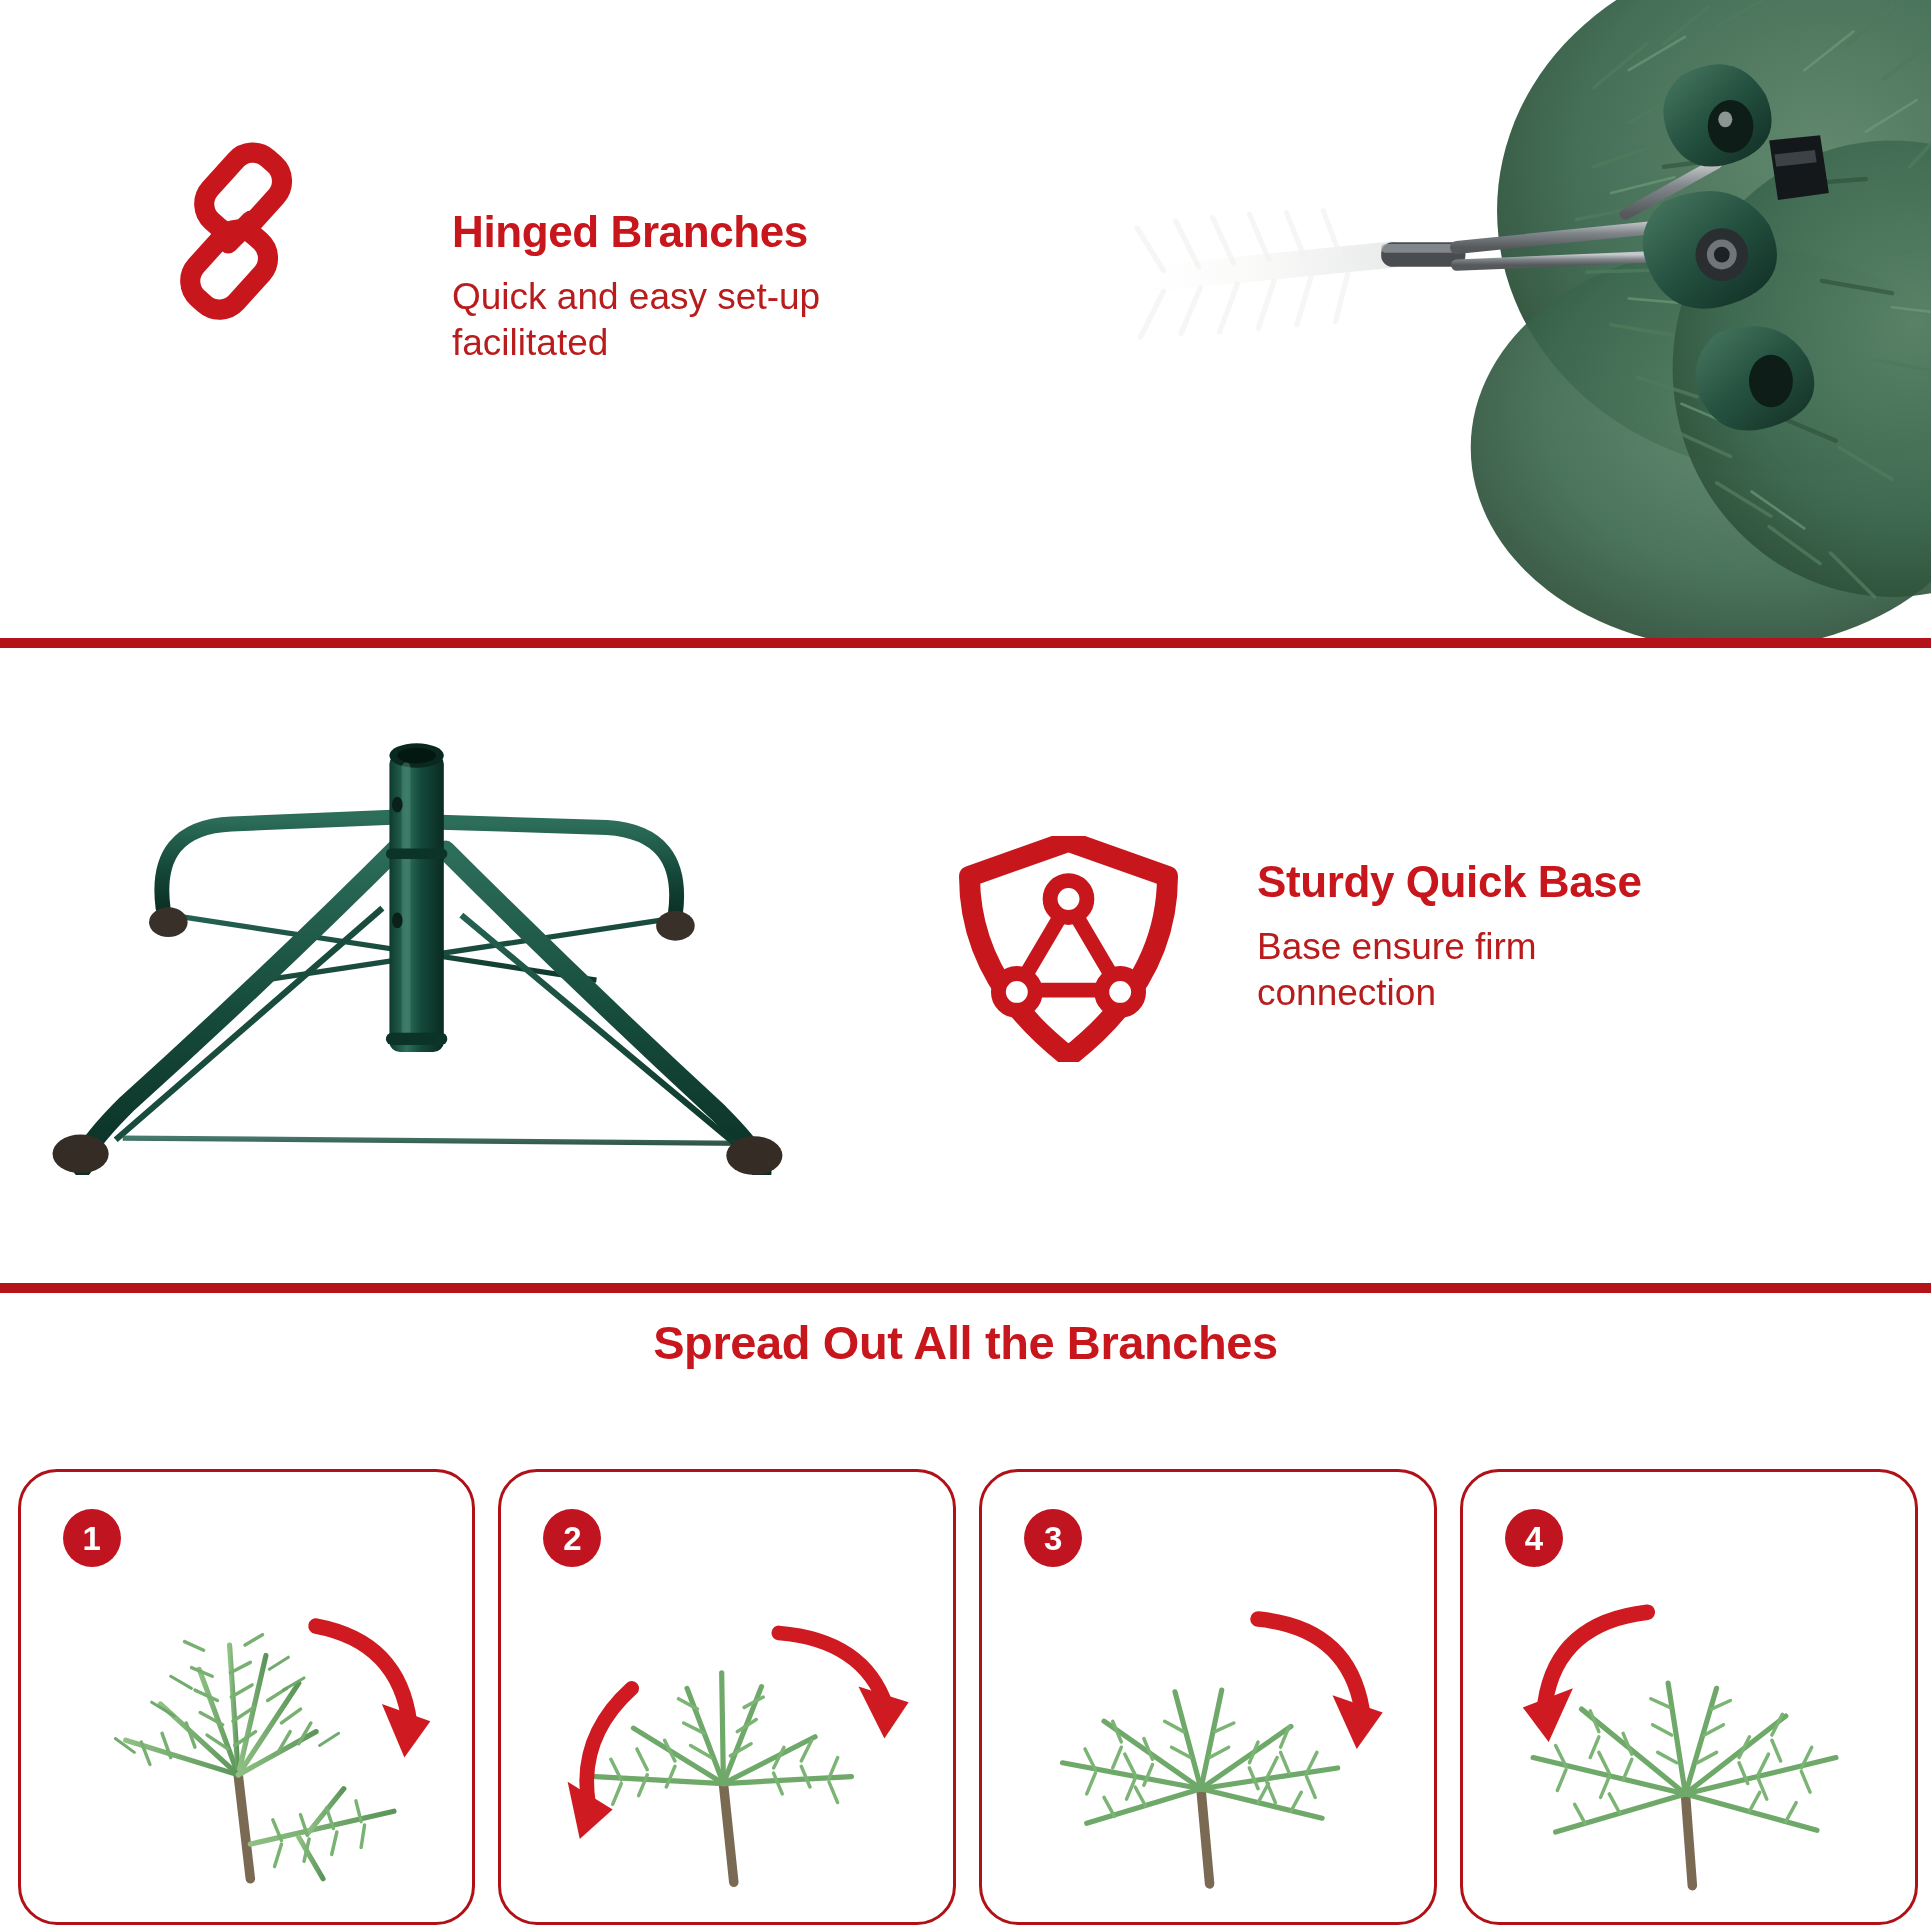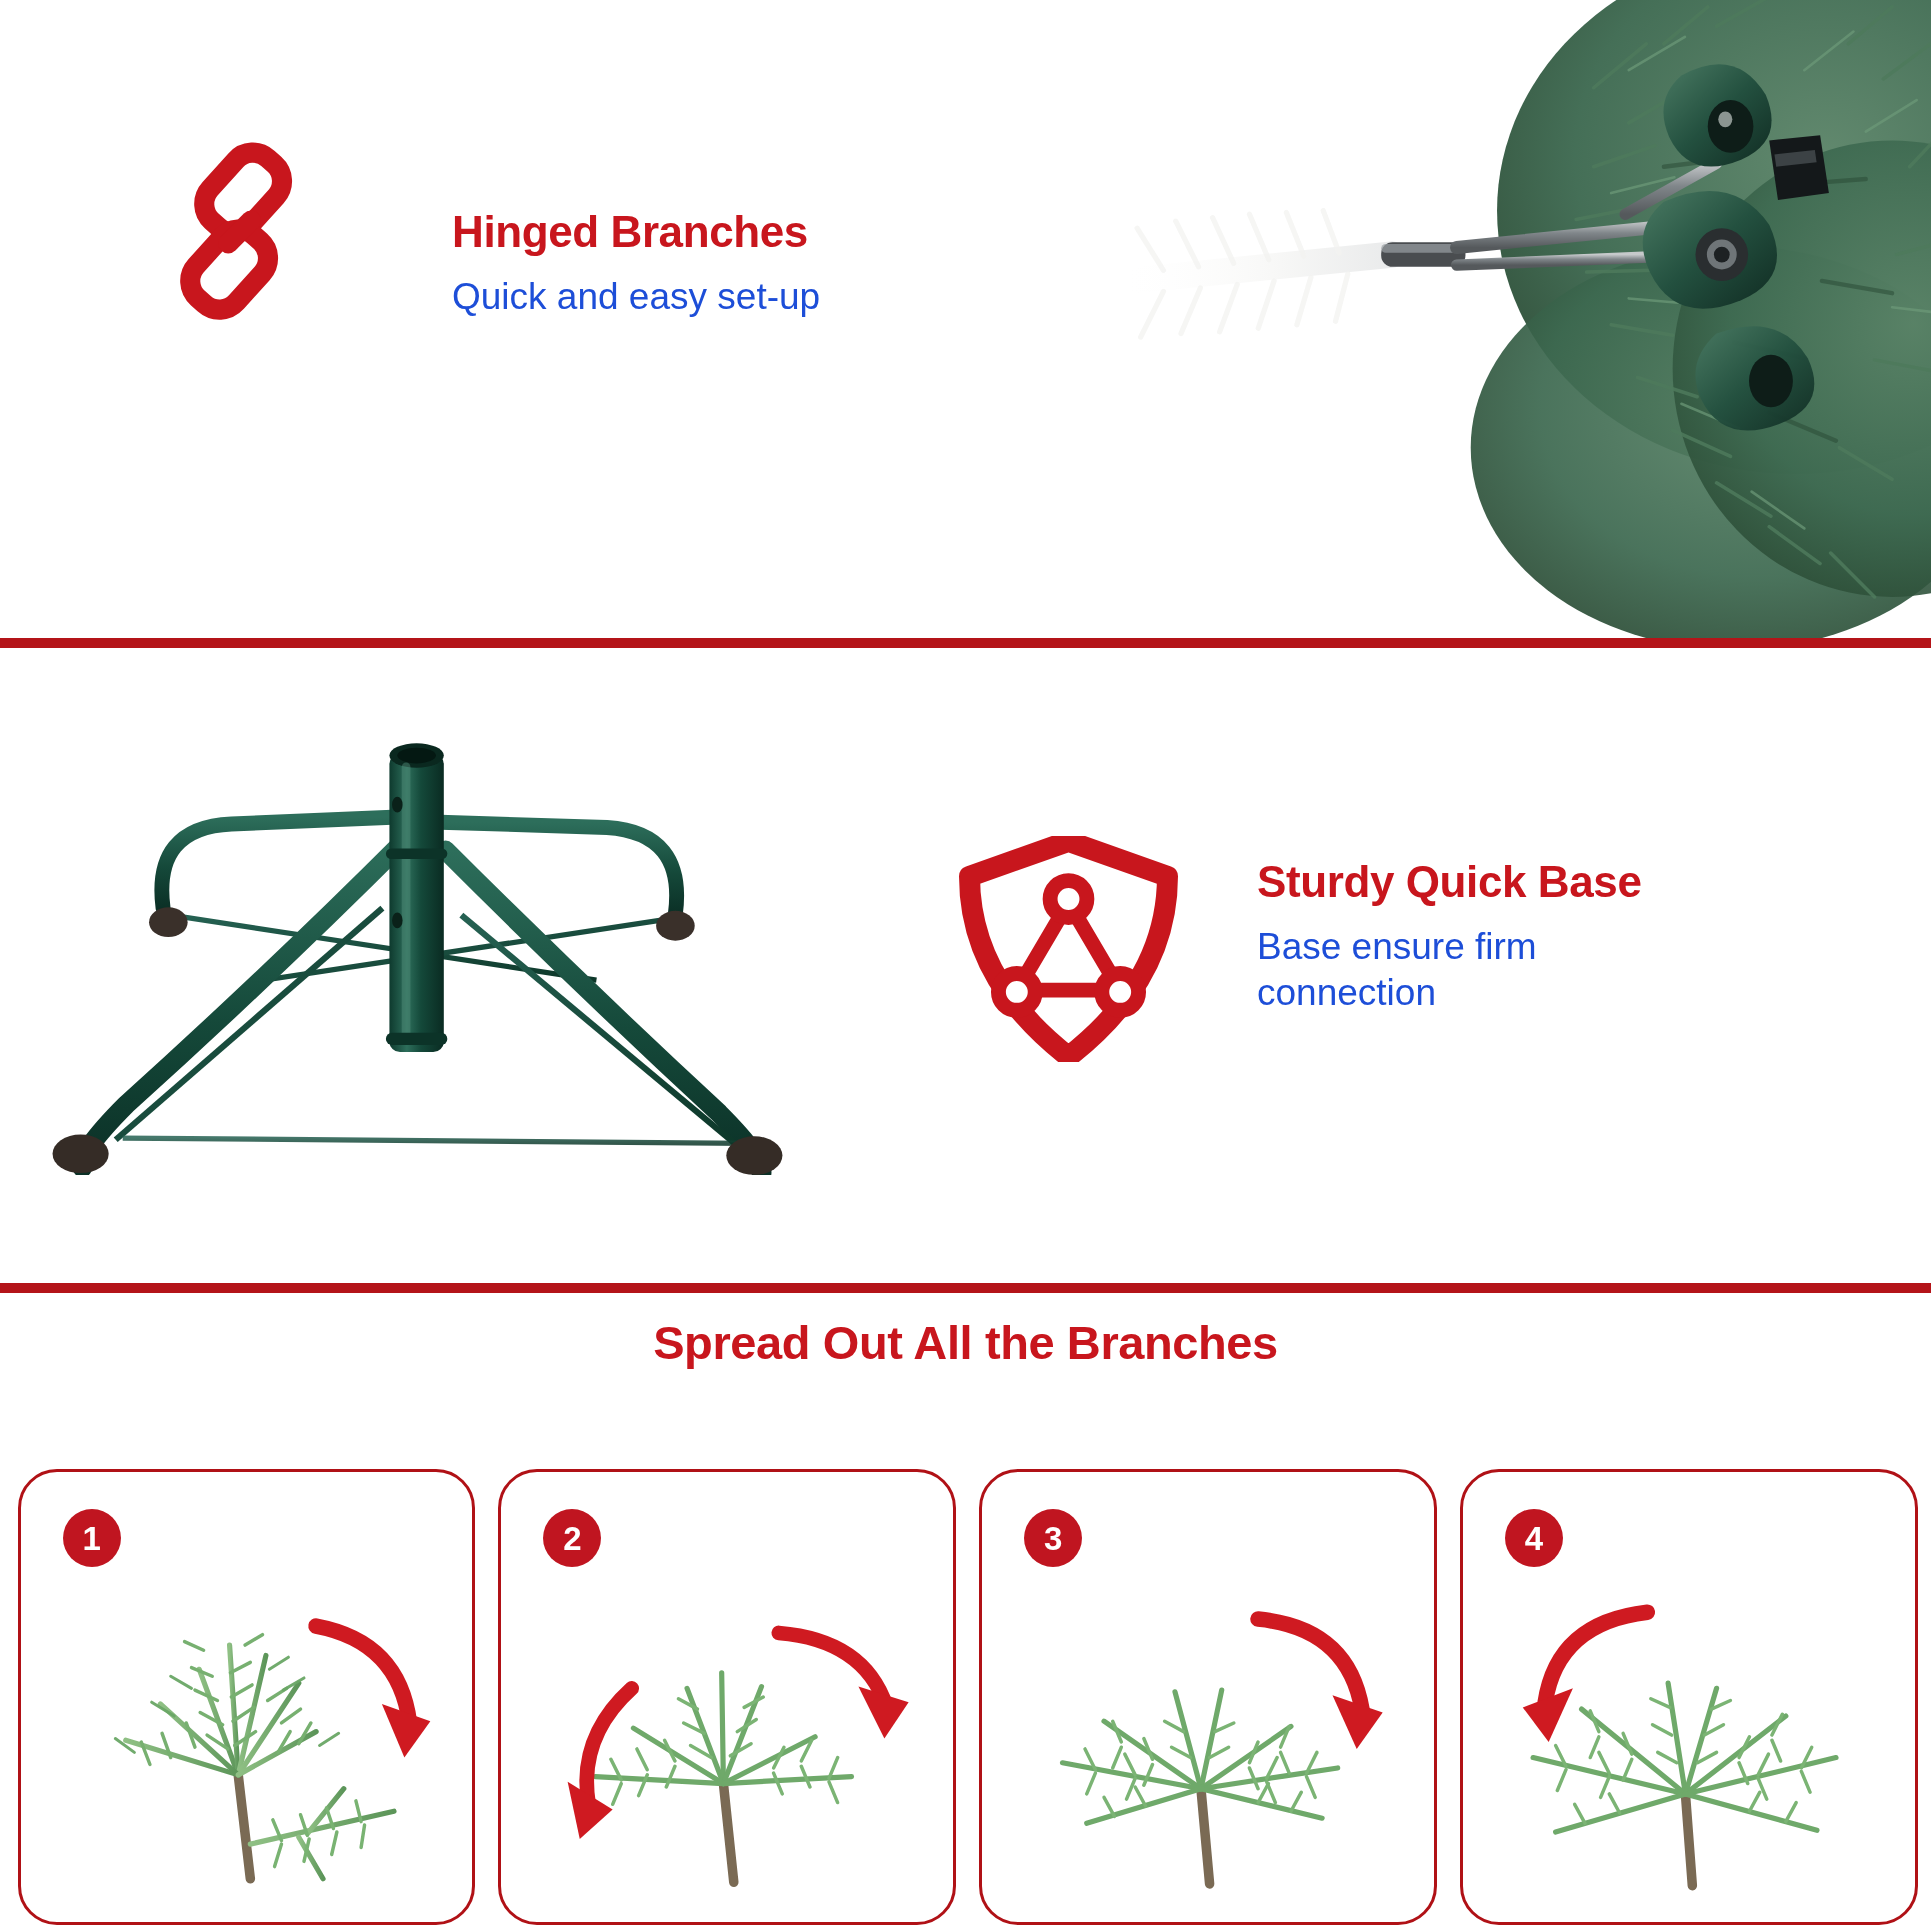--- a/index.html
+++ b/index.html
@@ -24,21 +24,21 @@
   .feature-heading {
     font-size:44px;
     font-weight:bold;
     letter-spacing:-0.4px;
     line-height:1.05;
     white-space:nowrap;
   }
   .feature-body {
     font-size:37px;
     font-weight:normal;
-    color:#1d4ed8;
+    color:#b91c1c;
     line-height:1.22;
     margin-top:19.3px;
   }
 
   
   #tree-photo {
     position:absolute;
     left:1102px; top:-8.8px;
     width:834px; height:650px;
     overflow:hidden;
@@ -108,20 +108,21 @@
 
         <line x1="70" y1="118" x2="96" y2="92"></line>
       </g>
     </svg>
   </div>
 
   <div id="hinged-text">
     <div class="feature-heading" style="color:#C8161D;">Hinged Branches</div>
     <div class="feature-body">
       <div>Quick and easy set-up</div>
+      <div>facilitated</div>
     </div>
   </div>
 
   <div id="tree-photo">
     <svg width="834" height="650" viewBox="0 0 950 740">
       <defs>
         <linearGradient id="wireGrad" x1="0" y1="0" x2="0" y2="1">
           <stop offset="0%" stop-color="#c6c9cb"></stop>
           <stop offset="45%" stop-color="#80868a"></stop>
           <stop offset="100%" stop-color="#55595c"></stop>

